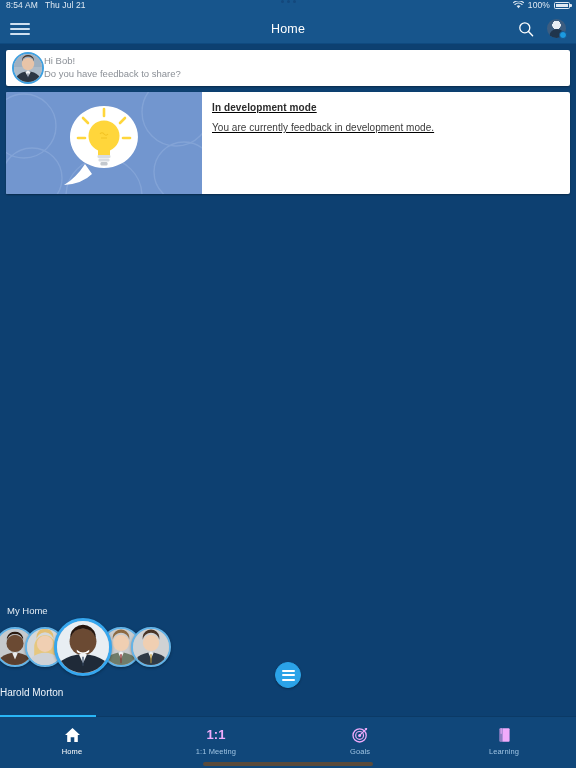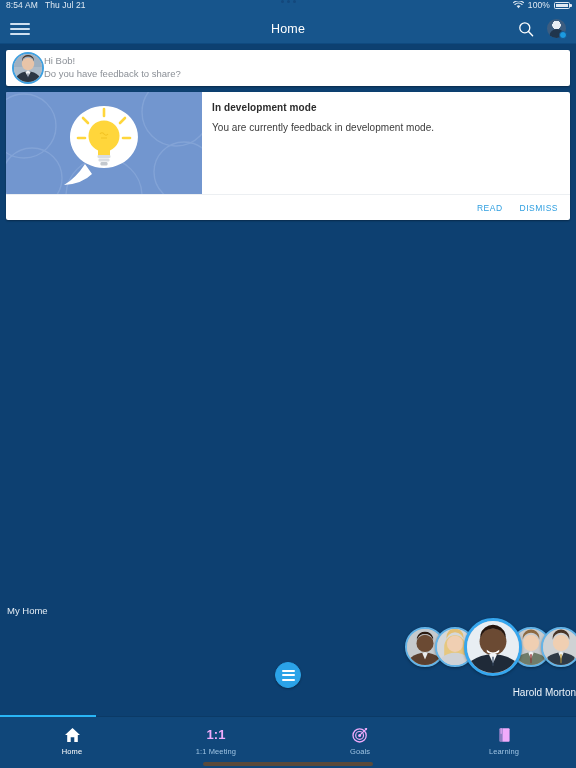--- a/index.html
+++ b/index.html
@@ -79,38 +79,38 @@
   .notif {
     margin:6px 6px 0 6px;
     background:#ffffff; border-radius:2px; overflow:hidden;
     box-shadow:0 1px 2px rgba(0,0,0,.35);
   }
   .notif-top { display:flex; height:102px; }
   .notif-illus {
     width:196px; flex:0 0 196px; position:relative; overflow:hidden;
     background:#7296cf;
   }
-  .notif-body { flex:1; padding:10px 12px 0 10px; }
+  .notif-body { flex:1; padding:10px 12px 0 10px;text-decoration:underline; }
   .notif-title { font-size:10px; font-weight:bold; color:#2b2b2b; letter-spacing:.1px; }
   .notif-desc { font-size:10px; color:#3b3b3b; margin-top:9px; letter-spacing:.05px; }
   .notif-actions {
     height:26px; border-top:1px solid #eceff2;
     display:flex; align-items:center; justify-content:flex-end; gap:17px;
     padding-right:12px;
   }
   .act-link { font-size:8.5px; color:#2f9fe0; letter-spacing:.5px; cursor:pointer; }
 
   
   .myteam-label {
     position:absolute; left:7px; top:605px;
     font-size:9.5px; color:#e3ecf4;
   }
   .team-wrap {
     position:absolute; left:0; right:0; top:618px;
-    display:flex; flex-direction:column; align-items:flex-end;
+    display:flex; flex-direction:column; align-items:flex-start;
   }
   .team-row { display:flex; align-items:center; justify-content:center; }
   .t-av {
     border-radius:50%; overflow:hidden; position:relative;
     border:2px solid #63b4e8; background:#b9bfc4;
     box-shadow:0 1px 3px rgba(0,0,0,.35);
   }
   .t-s { width:40px; height:40px; margin:0 -5px; }
   .t-m { width:58px; height:58px; margin:0 -6px; z-index:3; border:3px solid #36a7ef; }
   .team-name { margin-top:11px; font-size:10px; color:#eef4fa; }
@@ -245,24 +245,20 @@
             <path d="M94 42 q2-2.4 4 0 q2 2.4 4 0"></path>
             <path d="M95 46 h6"></path>
           </g>
         </svg>
       </div>
       <div class="notif-body">
         <div class="notif-title">In development mode</div>
         <div class="notif-desc">You are currently feedback in development mode.</div>
       </div>
     </div>
-    <div class="notif-actions">
-      <div class="act-link">READ</div>
-      <div class="act-link">DISMISS</div>
-    </div>
   </div>
 
   <div class="myteam-label">My Home</div>
 
   <div class="team-wrap">
     <div class="team-row">
 
       <div class="t-av t-s">
         <svg width="100%" height="100%" viewBox="0 0 40 40">
           <rect width="40" height="40" fill="#c6cacd"></rect>

